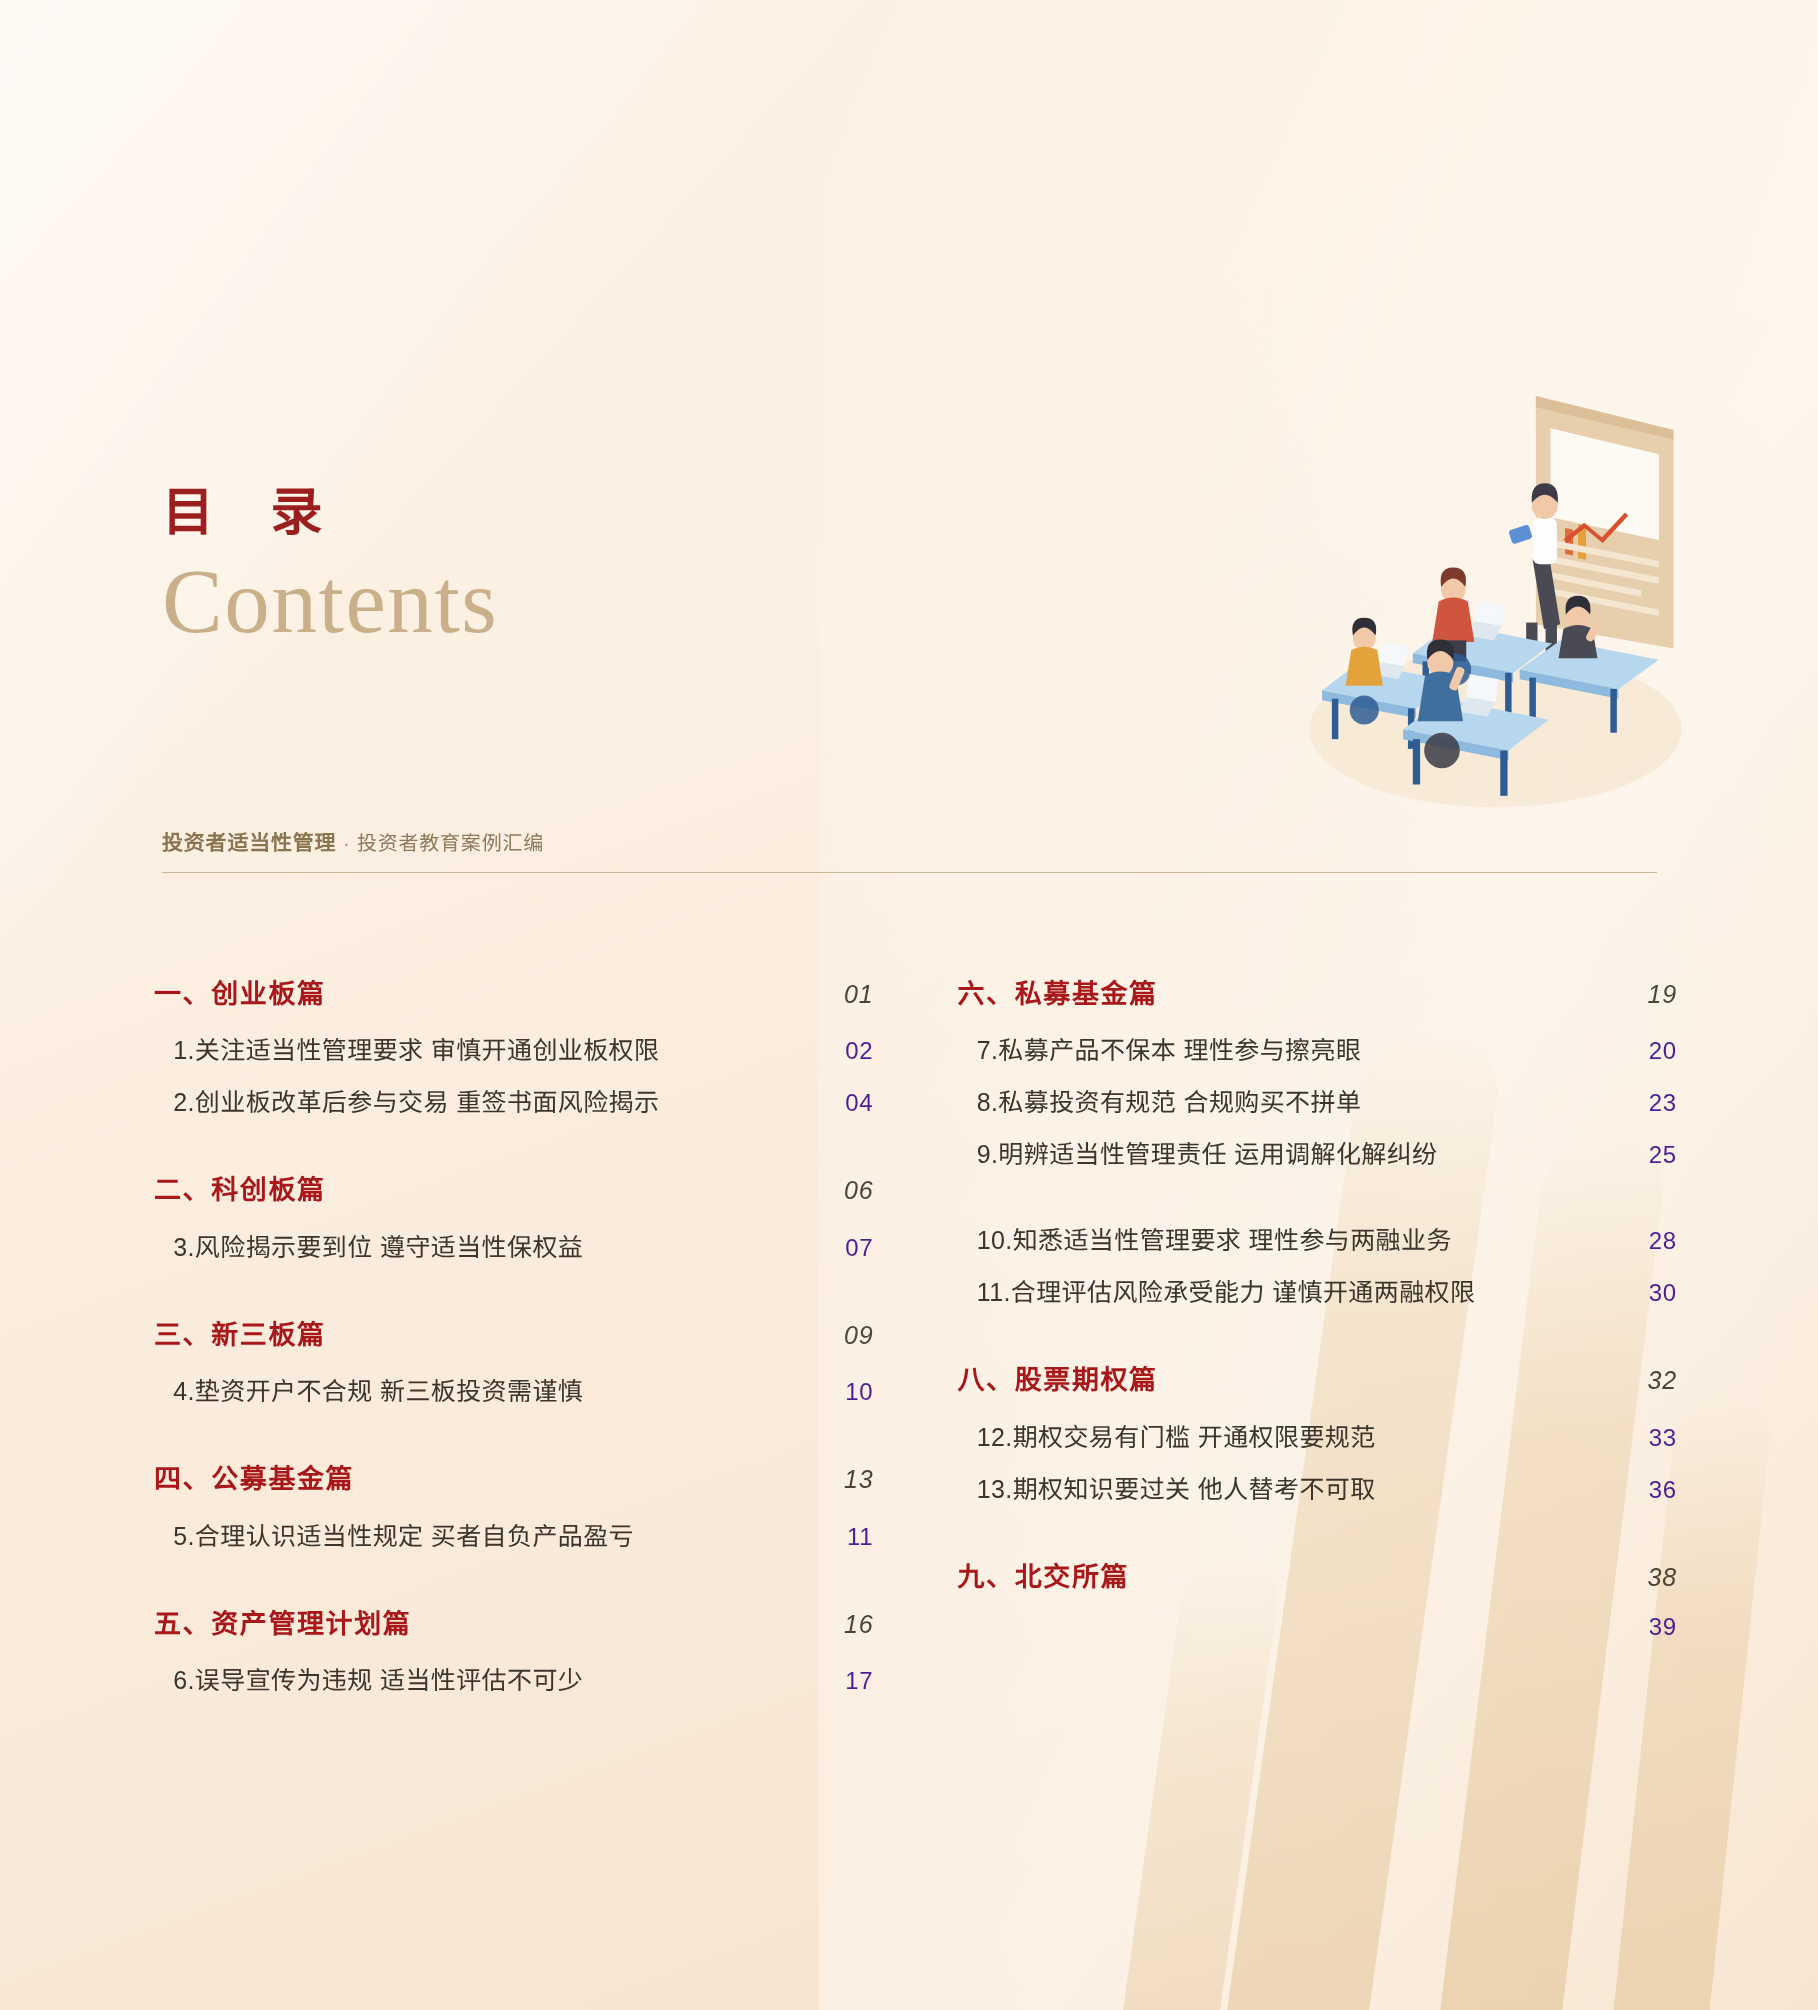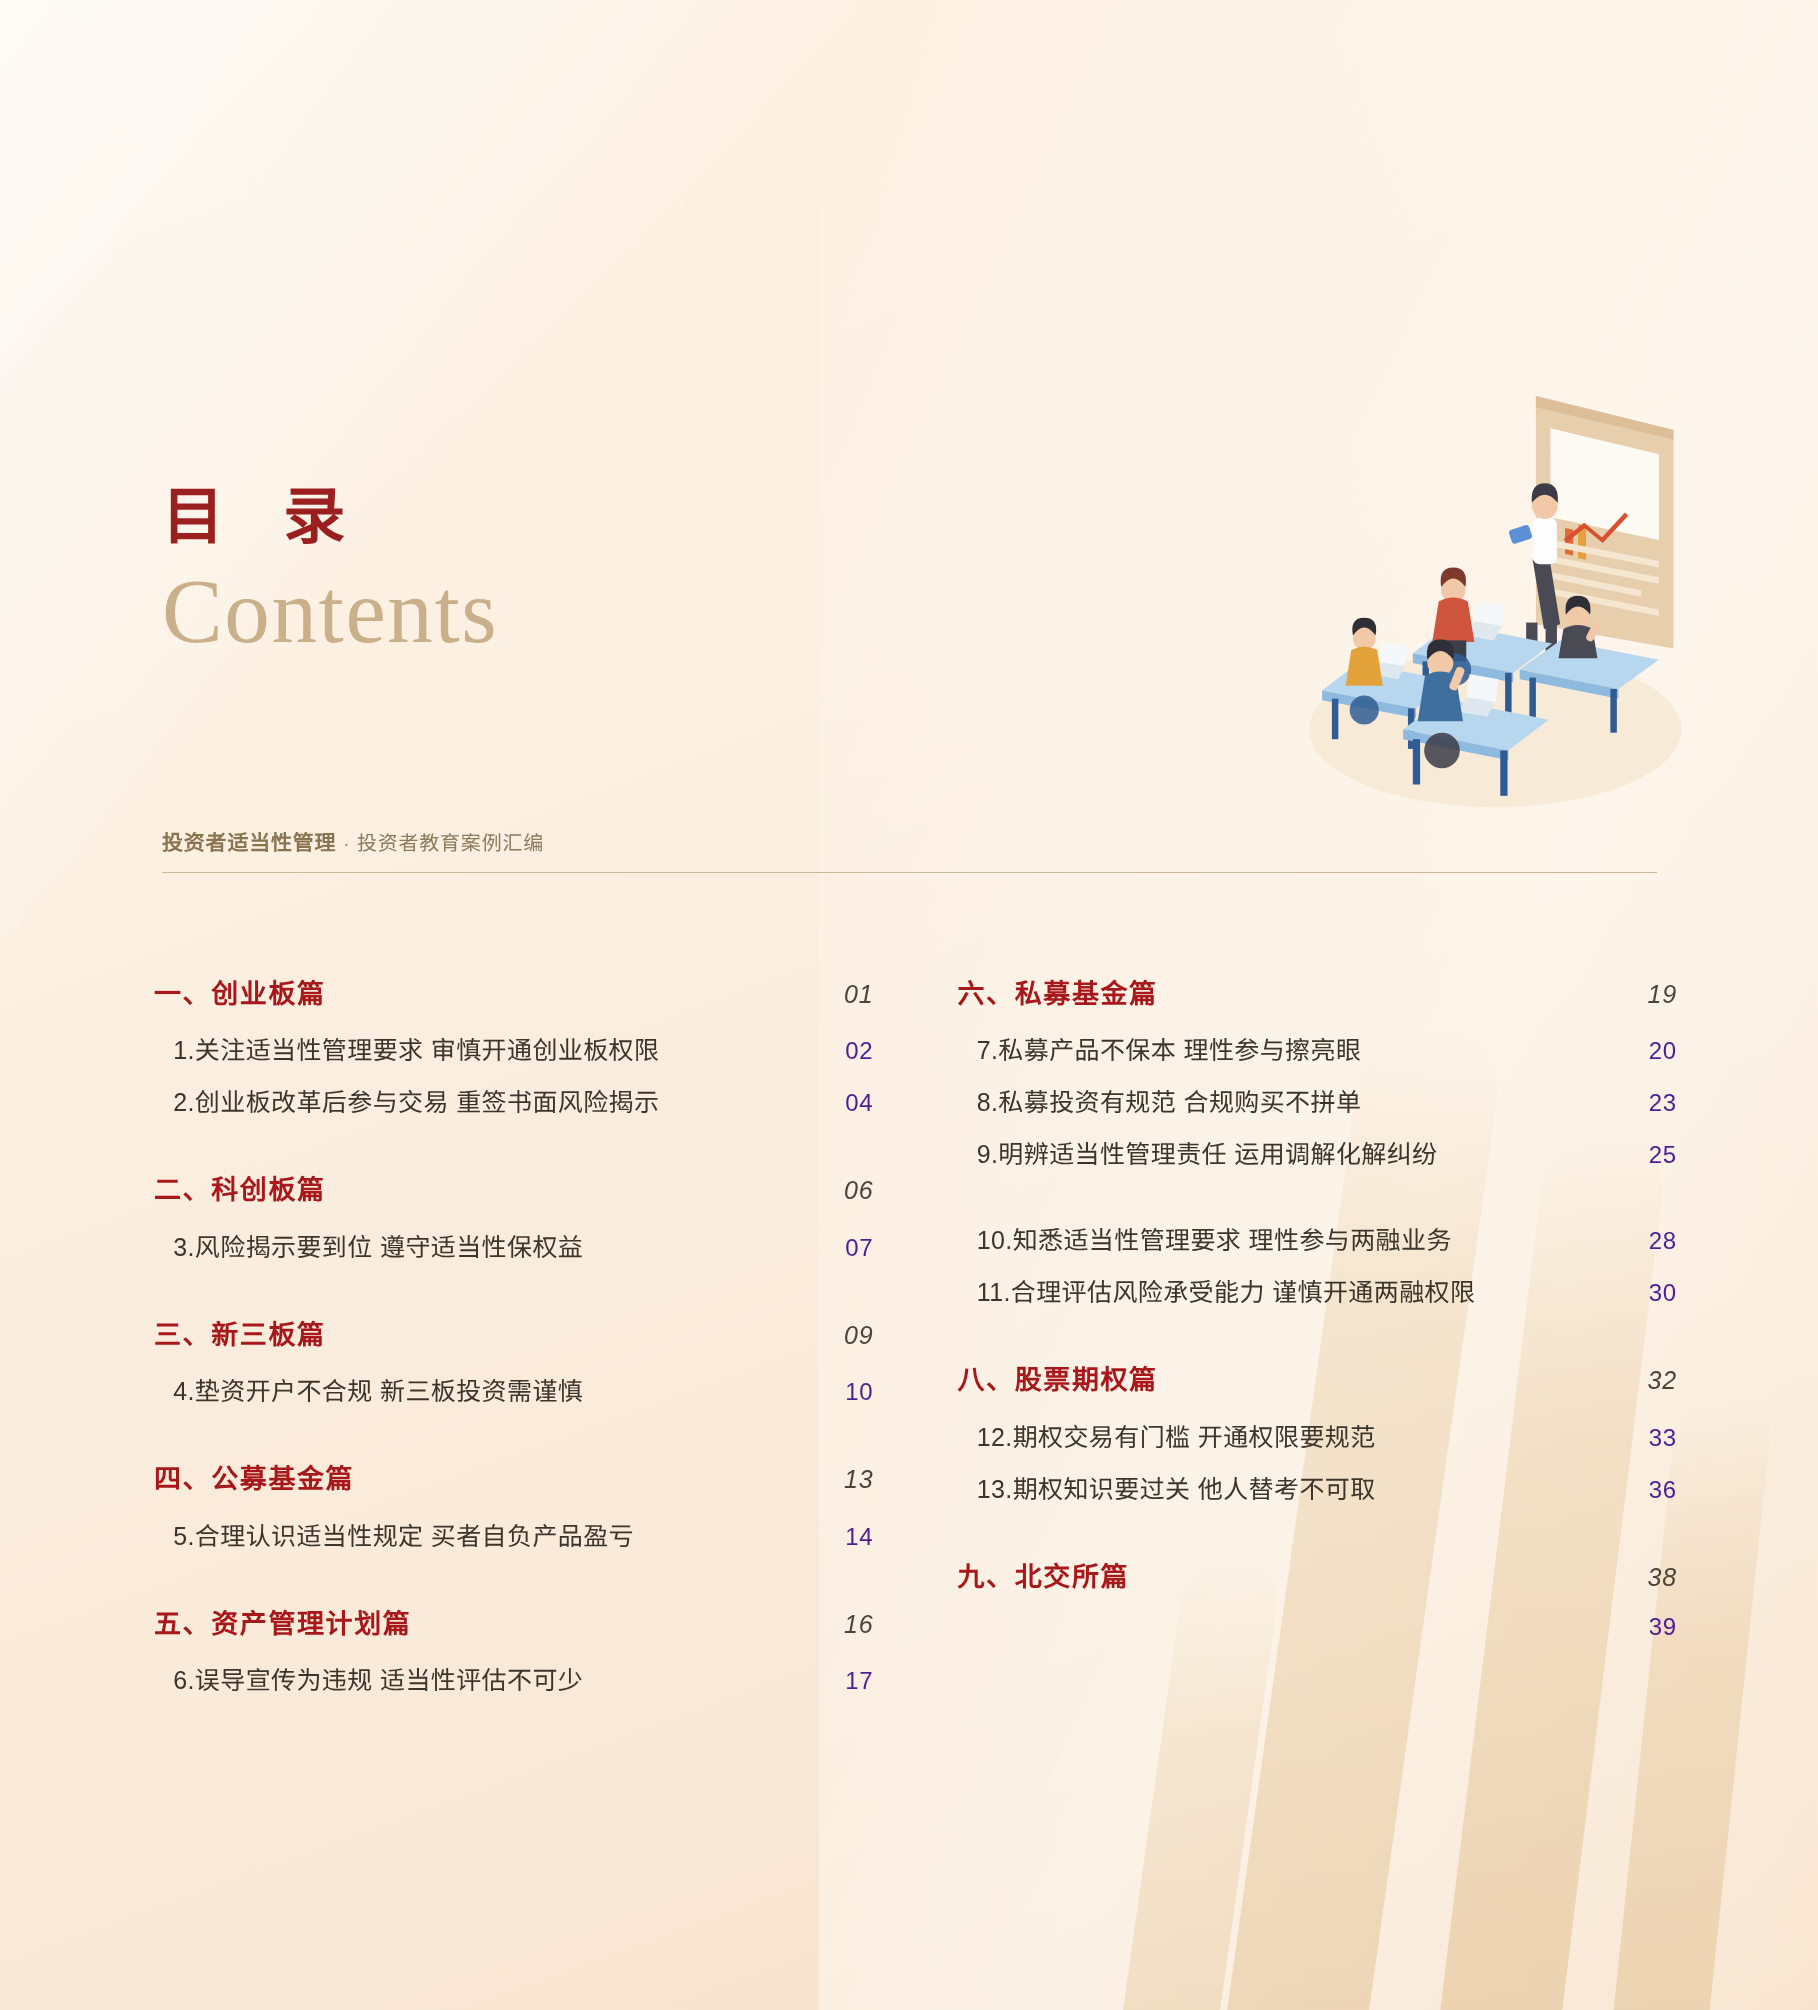--- a/index.html
+++ b/index.html
@@ -83,21 +83,21 @@
     border-radius: 50px 50px 0 0;
   }
 
   
   .title-wrap {
     position: absolute;
     left: 162px;
     top: 486px;
   }
   .title-cn {
-    font-size: 62px;
+    font-size: 52px;
     font-weight: bold;
     color: #9c1f1f;
     letter-spacing: 21px;
     line-height: 1;
     font-family: "Liberation Sans", "DejaVu Sans", sans-serif;
   }
   .title-en {
     margin-top: 18px;
     font-size: 91px;
     color: #c9b08a;
@@ -355,21 +355,21 @@
 
     <div class="group">
       <div class="row g-title">
         <span class="label">四、公募基金篇</span>
         <span class="spacer"></span>
         <span class="page">13</span>
       </div>
       <div class="row item">
         <span class="label">5.合理认识适当性规定  买者自负产品盈亏</span>
         <span class="spacer"></span>
-        <span class="page">14</span>
+        <span class="page">11</span>
       </div>
     </div>
 
     <div class="group">
       <div class="row g-title">
         <span class="label">五、资产管理计划篇</span>
         <span class="spacer"></span>
         <span class="page">16</span>
       </div>
       <div class="row item">

